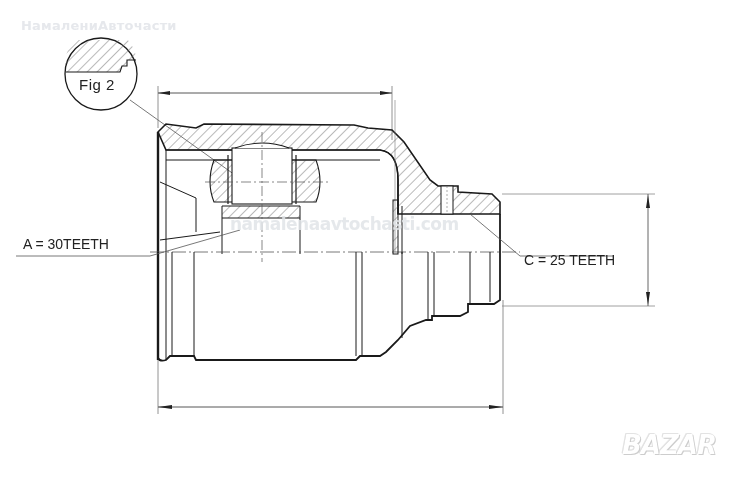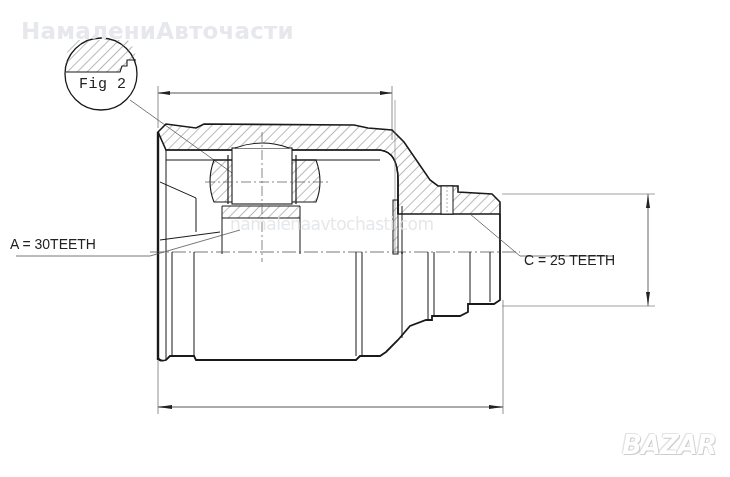--- a/index.html
+++ b/index.html
@@ -1,35 +1,35 @@
 <!DOCTYPE html>
 <html><head>
   <meta charset="utf-8">
   <style>
     html, body { margin: 0; padding: 0; background: #ffffff; }
     body { width: 730px; height: 477px; position: relative; overflow: hidden; font-family: "Liberation Sans", sans-serif; }
     .canvas { position: absolute; left: 0; top: 0; width: 730px; height: 477px; }
     .watermark-top {
       position: absolute; left: 21px; top: 18px;
-      font-family: "DejaVu Sans", sans-serif; font-weight: bold; font-size: 23px;
+      font-family: "DejaVu Sans", sans-serif; font-weight: bold; font-size: 13px;
       color: #e6e8ec; letter-spacing: 0.2px; white-space: nowrap;
     }
     .fig-label {
       position: absolute; left: 79px; top: 76px;
-      font-family: Liberation Mono, monospace; font-size: 15px; color: #222;
+      font-family: Liberation Sans, sans-serif; font-size: 15px; color: #222;
       letter-spacing: 0.5px;
     }
     .callout {
       position: absolute; font-family: "Liberation Sans", sans-serif; font-size: 14px; color: #222; white-space: nowrap;
     }
-    .callout-a { left: 10px; top: 236px; }
+    .callout-a { left: 23px; top: 236px; }
     .callout-c { left: 524px; top: 252px; }
     .watermark-mid {
       position: absolute; left: 230px; top: 214px;
-      font-family: "DejaVu Sans", sans-serif; font-weight: normal; font-size: 17px;
+      font-family: "DejaVu Sans", sans-serif; font-weight: bold; font-size: 17px;
       color: rgba(225,228,232,0.85); white-space: nowrap; letter-spacing: -0.5px;
     }
     .brand-logo {
       position: absolute; left: 622px; top: 430px;
       font-family: "DejaVu Sans", sans-serif; font-weight: bold; font-size: 26px; font-style: italic;
       color: #ffffff; letter-spacing: -1px;
       text-shadow: 0 0 1px #b5b5b5, 1px 1px 0 #d0d0d0, -1px -1px 0 #e8e8e8;
       text-align: right;
     }
   </style>

